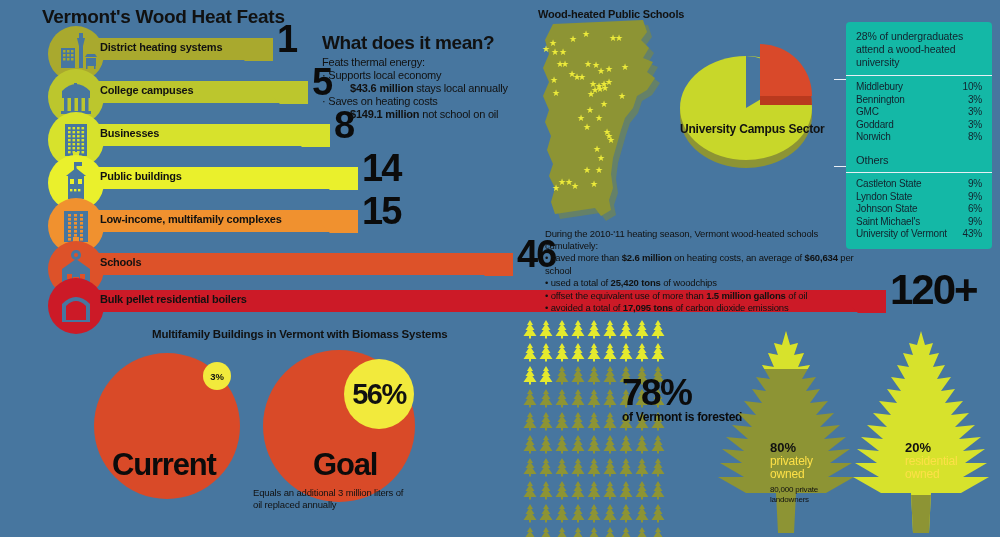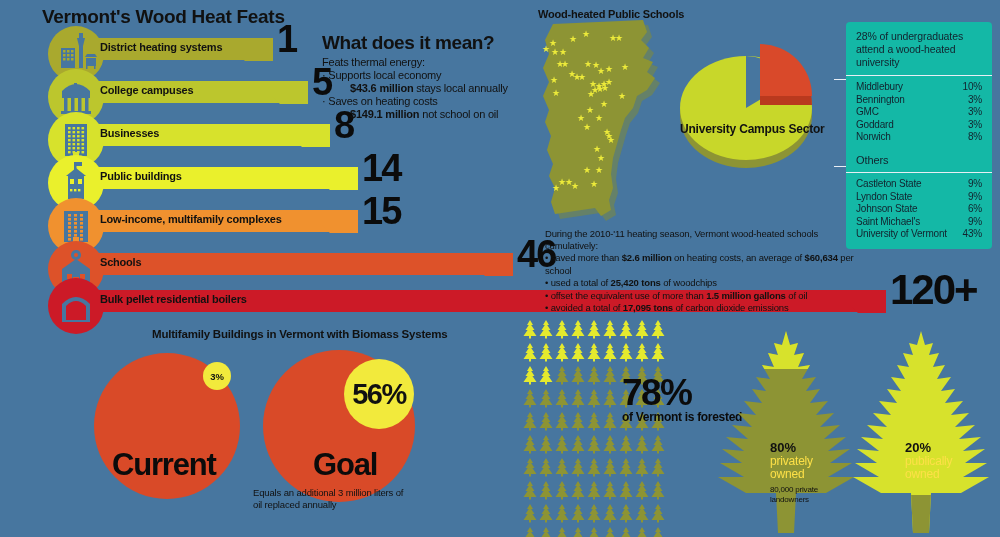--- a/index.html
+++ b/index.html
@@ -937,17 +937,17 @@
         </clipPath>
       </defs>
       <g clip-path="url(#clipPub)">
         <rect x="0" y="0" width="140" height="210" fill="#d7e22c"></rect>
         <rect x="0" y="168" width="140" height="42" fill="#8d9434"></rect>
       </g>
     </svg>
   </div>
   <div class="tree-cap" style="left:905px; top:441px;">
     <div class="tc-pct">20%</div>
-    <div class="tc-txt">publically</div>
+    <div class="tc-txt">residential</div>
     <div class="tc-txt">owned</div>
   </div>
 
 </div>
 
 </body></html>

